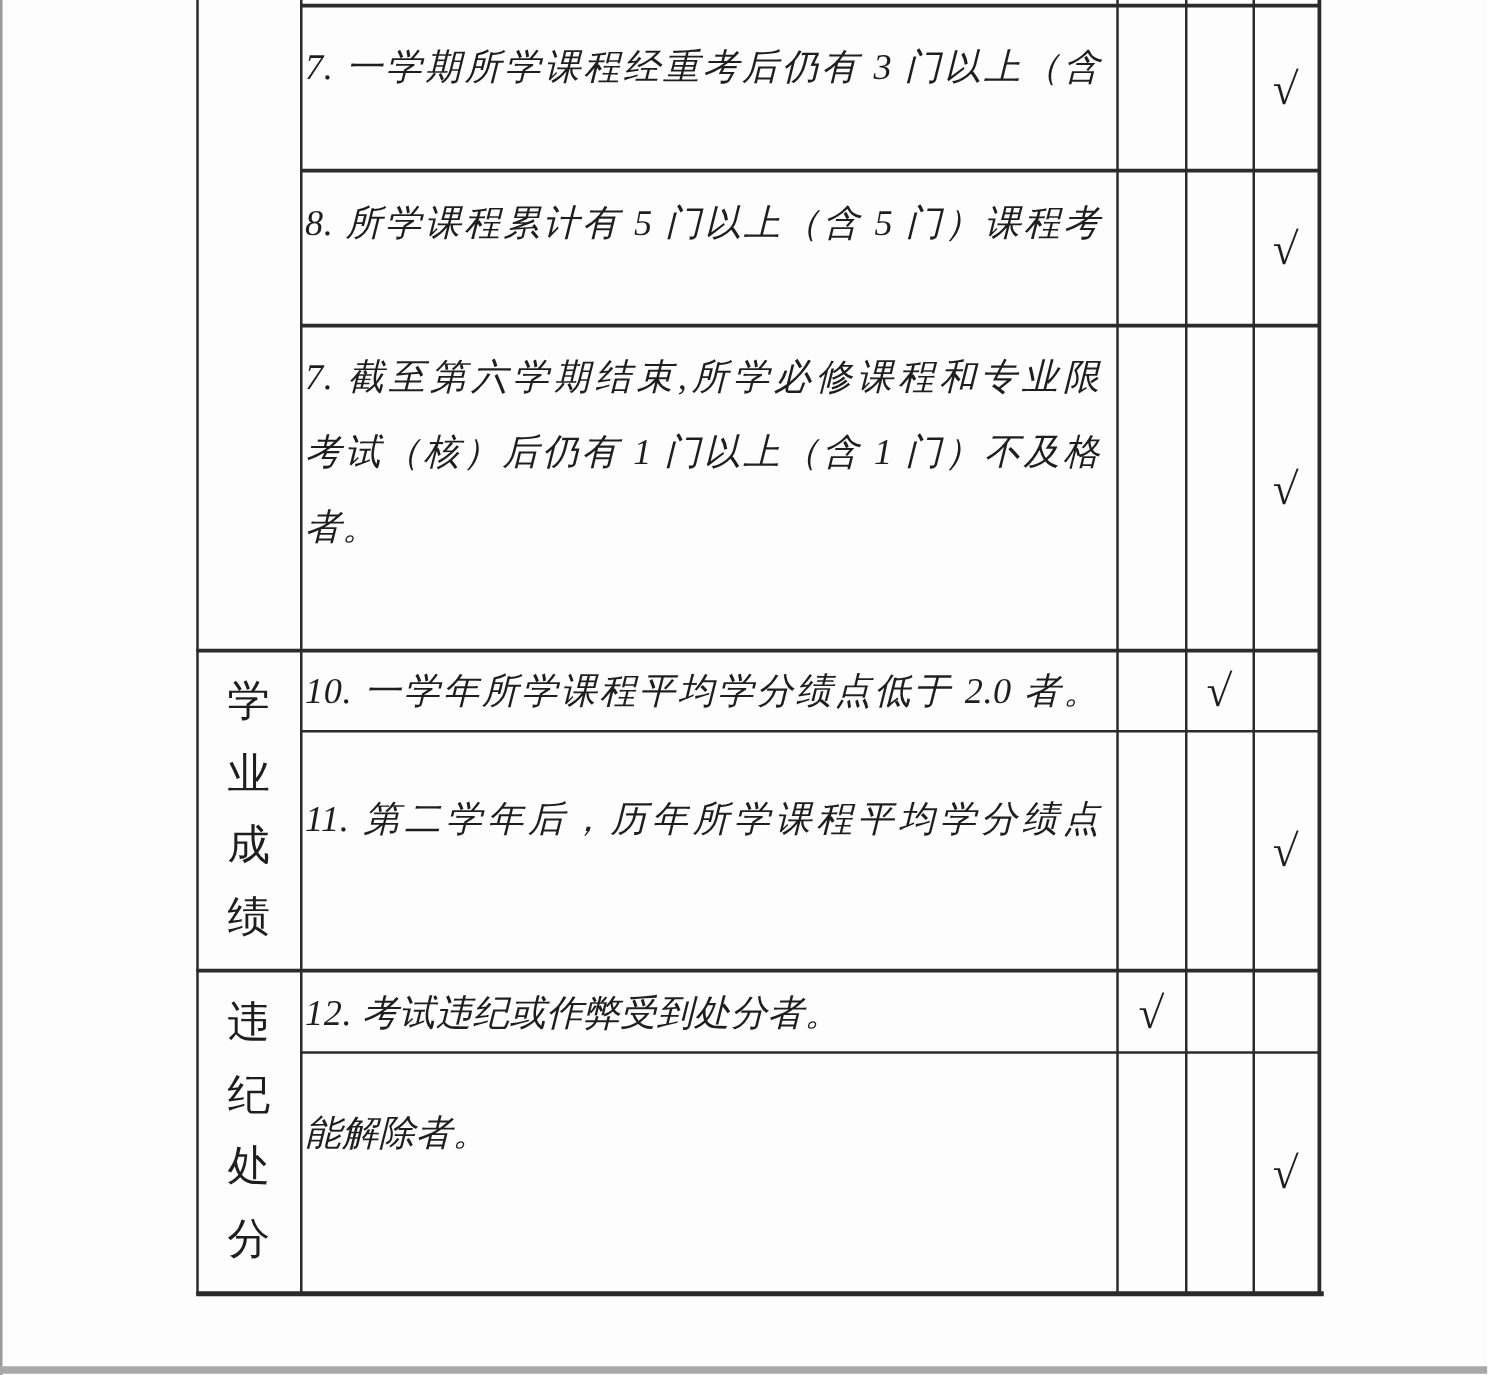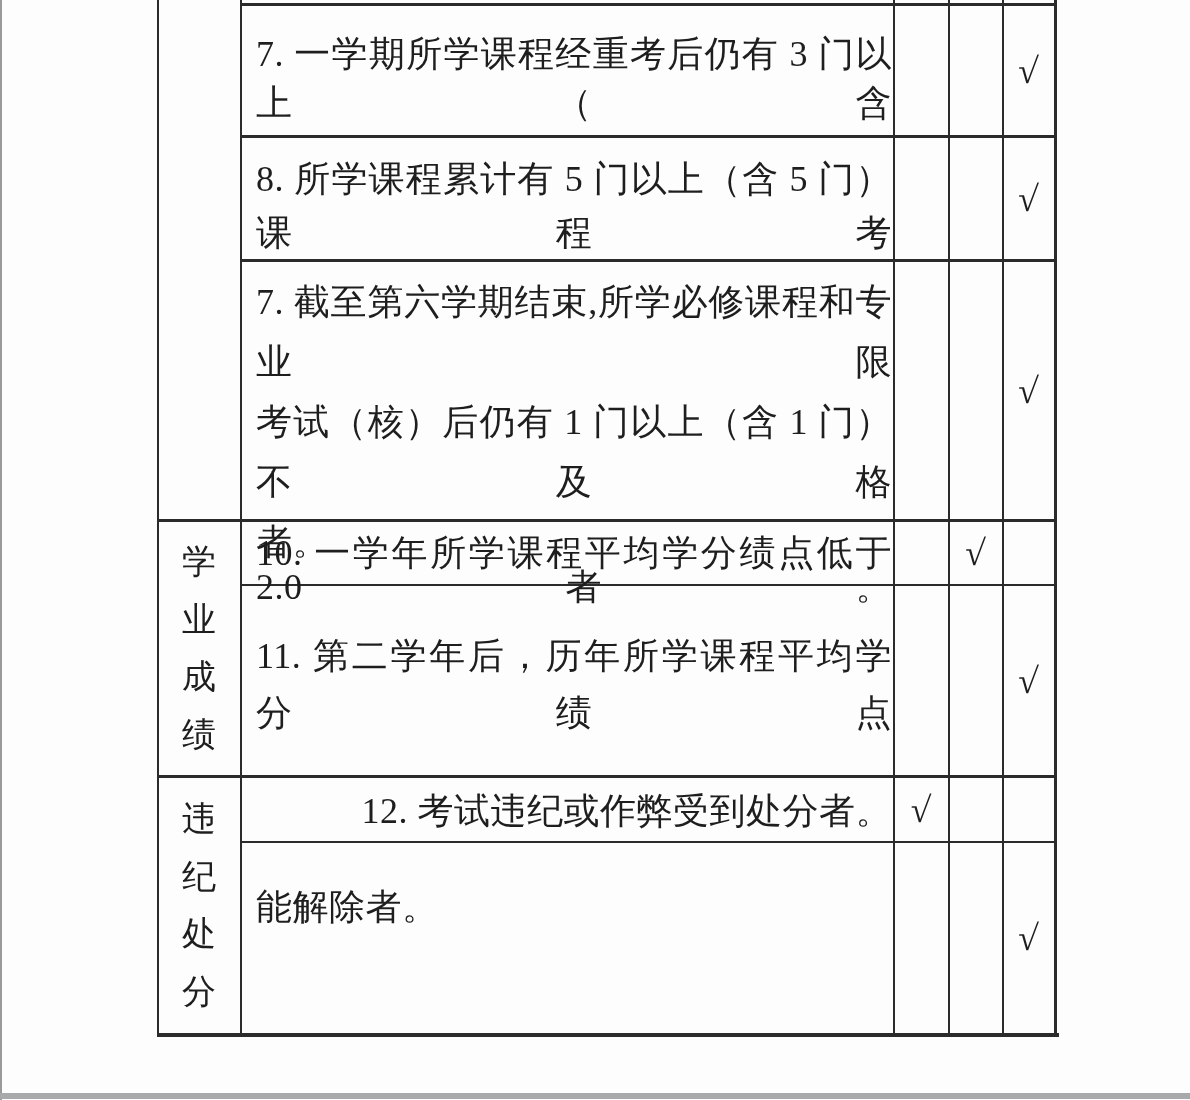--- a/index.html
+++ b/index.html
@@ -13,24 +13,25 @@
   }
   
   .edge-left{position:absolute;left:0;top:0;width:2px;height:1100px;background:#9a9a9a;}
   .scan-bar{position:absolute;left:0;top:1093px;width:1190px;height:6px;background:#a7a9ab;}
 
   
   .hline,.vline{position:absolute;background:#2b2b2b;}
 
   
   .rowtext{
-    position:absolute;left:256px;width:636px;
-    font-size:36px;line-height:49px;
+    position:absolute;left:244px;width:636px;
+    font-size:29px;line-height:49px;
     letter-spacing:0.5px;
     white-space:nowrap;
+    font-style:italic;
   }
   .line{display:block;}
   .line.fill{
     white-space:normal;
     text-align:justify;
     -moz-text-align-last:justify;
     text-align-last:justify;
   }
   .catcell{
     position:absolute;left:159px;width:80px;
@@ -100,21 +101,21 @@
     </div>
 
     <div class="rowtext" style="top:536px;line-height:34px;">
       <span class="line fill">10. 一学年所学课程平均学分绩点低于 2.0 者。</span>
     </div>
 
     <div class="rowtext" style="top:628px;line-height:57px;">
       <span class="line fill">11. 第二学年后，历年所学课程平均学分绩点</span>
     </div>
 
-    <div class="rowtext" style="top:794px;line-height:34px;text-align:right;">
+    <div class="rowtext" style="top:794px;line-height:34px;">
       <span class="line">12. 考试违纪或作弊受到处分者。</span>
     </div>
 
     <div class="rowtext" style="top:880px;line-height:54px;">
       <span class="line">能解除者。</span>
     </div>
 
     <div class="checkcell" style="left:1002px;top:6px;width:52px;height:129px;">
       <span>√</span>
     </div>

